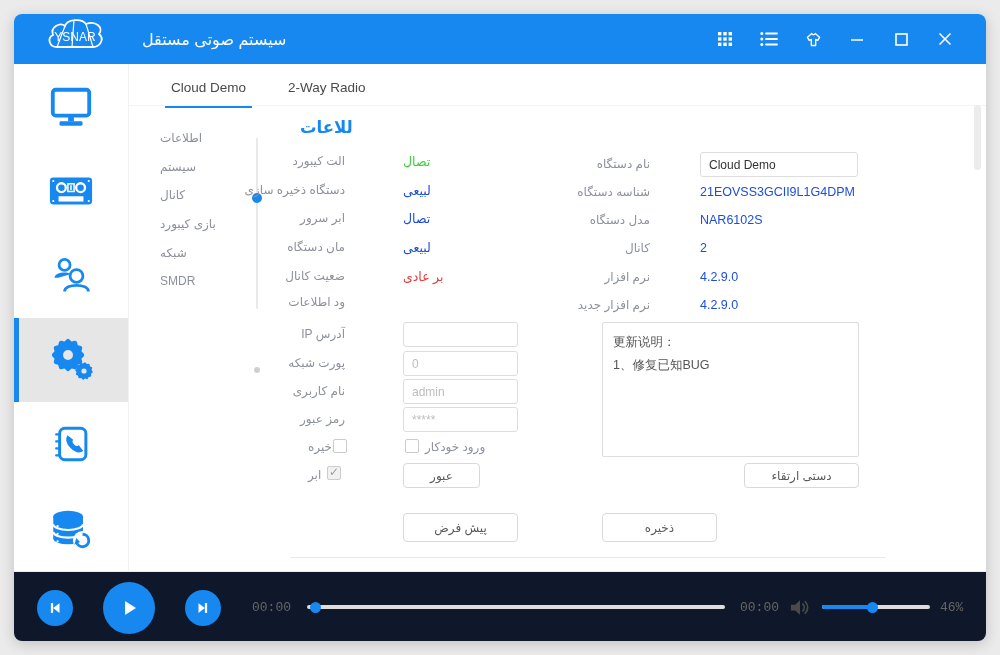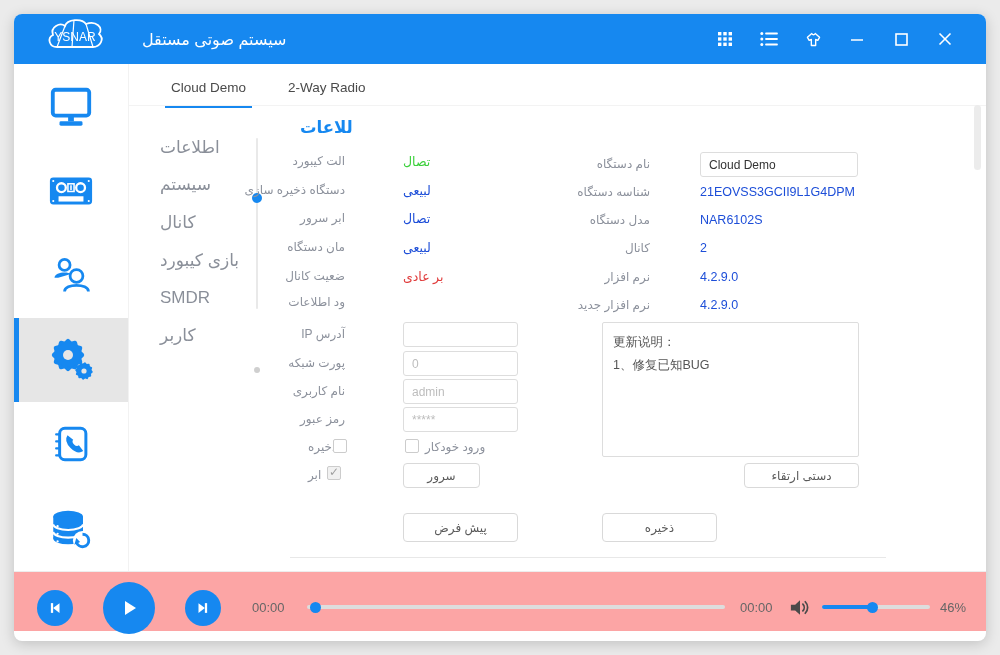--- a/index.html
+++ b/index.html
@@ -22,21 +22,21 @@
   
   .content { position:absolute; left:115px; top:50px; width:857px; height:507px; background:#fff; }
   .tabbar { position:absolute; left:36px; top:6px; display:flex; gap:30px; }
   .tab { font-size:13.5px; color:#4a4a4a; padding:10px 6px 11px; cursor:pointer; border-bottom:2.5px solid transparent; }
   .tab.active { border-bottom-color:#1688f0; }
   .tabline { position:absolute; left:0; top:41px; width:100%; height:1px; background:#f3f3f3; }
 
   
   .nav { position:absolute; left:31px; top:60px; width:104px; height:200px; }
   .nav-line { position:absolute; right:6px; top:14px; width:2px; height:171px; background:#e9e9e9; border-radius:1px; }
-  .nav-item { position:relative; height:28.6px; display:flex; align-items:center; justify-content:flex-end; padding-right:22px; font-size:17px; color:#8a8f99; direction:rtl; cursor:pointer;margin-top:9px; }
+  .nav-item { position:relative; height:28.6px; display:flex; align-items:center; justify-content:flex-end; padding-right:22px; font-size:12px; color:#8a8f99; direction:rtl; cursor:pointer; }
   .nav-dot-active { position:absolute; right:2px; top:69px; width:10px; height:10px; border-radius:50%; background:#1688f0; }
   .nav-dot-end { position:absolute; right:4px; top:243px; width:6px; height:6px; border-radius:50%; background:#cfcfcf; }
 
   .heading { position:absolute; left:171px; top:54px; font-size:16.5px; font-weight:bold; color:#1688f0; direction:rtl;text-align:center; }
 
   .lbl { position:absolute; width:150px; text-align:right; direction:rtl; font-size:12px; color:#8c919c; }
   .val { position:absolute; font-size:12.5px; color:#1d4ed8; }
   .val.green { color:#3cd03c; } .val.red { color:#e03c3c;text-align:right; }
 
   .inp { position:absolute; width:115px; height:25px; border:1px solid #ddd; border-radius:3px; background:#fff; font-size:12px; color:#333; padding:0 8px; outline:none; font-family:inherit; }
@@ -48,21 +48,21 @@
   .cb-lbl { position:absolute; font-size:12px; color:#8c919c; direction:rtl; }
 
   .btn { position:absolute; height:25px; background:#fff; border:1px solid #d9d9d9; border-radius:4px; font-size:12px; color:#5a5a5a; cursor:pointer; direction:rtl; font-family:inherit; }
   .btn.tall { height:29px; }
 
   .notes { position:absolute; left:473px; top:258px; width:257px; height:135px; border:1px solid #ddd; border-radius:2px; resize:none; font-size:12.5px; color:#555; padding:8px 10px; line-height:1.8; outline:none; font-family:inherit; }
   .divider { position:absolute; left:161px; top:493px; width:596px; height:1px; background:#e8e8e8; }
   .scroll-thumb { position:absolute; left:845px; top:41px; width:7px; height:65px; background:#ececec; border-radius:4px; cursor:pointer; }
 
   
-  .player { position:absolute; left:0; top:557px; width:100%; height:60px; background:#fca5a5; border-top:1px solid #ededed; }
+  .player { position:absolute; left:0; top:557px; width:100%; height:70px; background:#0f172a; border-top:1px solid #ededed;font-family:Liberation Mono, monospace; }
   .pbtn { position:absolute; border-radius:50%; background:#1688f0; display:flex; align-items:center; justify-content:center; cursor:pointer; }
   .ptime { position:absolute; font-size:13px; color:#666; }
   .track { position:absolute; height:4px; background:#ddd; border-radius:2px; cursor:pointer; }
   .knob { position:absolute; top:-3.5px; width:11px; height:11px; border-radius:50%; background:#1688f0; }
   .vol-fill { position:absolute; left:0; top:0; height:4px; background:#1688f0; border-radius:2px; }
 </style>
 </head>
 <body>
 
 <div class="window">
@@ -211,22 +211,22 @@
       <div class="tab">2-Way Radio</div>
     </div>
     <div class="tabline"></div>
 
     <div class="nav">
       <div class="nav-line"></div>
       <div class="nav-item">اطلاعات</div>
       <div class="nav-item">سیستم</div>
       <div class="nav-item">کانال</div>
       <div class="nav-item">بازی کیبورد</div>
+      <div class="nav-item">شبکه</div>
       <div class="nav-item">SMDR</div>
-      <div class="nav-item">کاربر</div>
       <div class="nav-dot-active"></div>
       <div class="nav-dot-end"></div>
     </div>
 
     <div class="heading">للاعات</div>
 
     <div class="lbl" style="left:66px;top:90px">الت کیبورد</div>
     <div class="val green" style="left:274px;top:90px">تصال</div>
     <div class="lbl" style="left:66px;top:119px">دستگاه ذخیره سازی</div>
     <div class="val" style="left:274px;top:119px">لبیعی</div>
@@ -247,21 +247,21 @@
     <div class="lbl" style="left:66px;top:348px">رمز عبور</div>
     <input class="inp" style="left: 274px; top: 343px;" placeholder="*****">
 
     <div class="cb-lbl" style="left:179px;top:376px">ذخیره</div>
     <div class="cb" style="left:204px;top:375px"></div>
     <div class="cb" style="left:276px;top:375px"></div>
     <div class="cb-lbl" style="left:296px;top:376px">ورود خودکار</div>
 
     <div class="cb-lbl" style="left:179px;top:404px">ابر</div>
     <div class="cb checked" style="left:198px;top:402px"></div>
-    <button class="btn" style="left:274px;top:399px;width:77px">سرور</button>
+    <button class="btn" style="left:274px;top:399px;width:77px">عبور</button>
 
     <button class="btn tall" style="left:274px;top:449px;width:115px">پیش فرض</button>
 
     <div class="lbl" style="left:381px;top:93px;width:140px">نام دستگاه</div>
     <input class="inp" style="left: 571px; top: 88px; width: 158px;" value="Cloud Demo">
     <div class="lbl" style="left:381px;top:121px;width:140px">شناسه دستگاه</div>
     <div class="val" style="left:571px;top:121px">21EOVSS3GCII9L1G4DPM</div>
     <div class="lbl" style="left:381px;top:149px;width:140px">مدل دستگاه</div>
     <div class="val" style="left:571px;top:149px">NAR6102S</div>
     <div class="lbl" style="left:381px;top:177px;width:140px">کانال</div>

